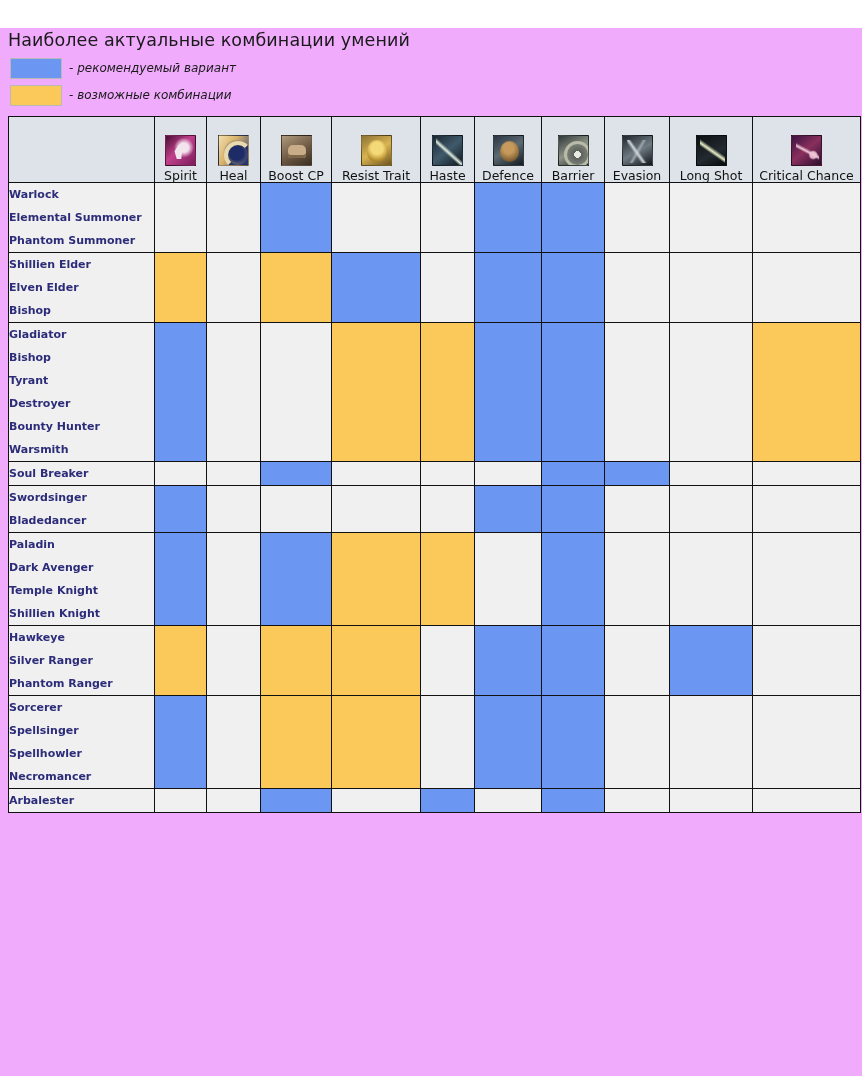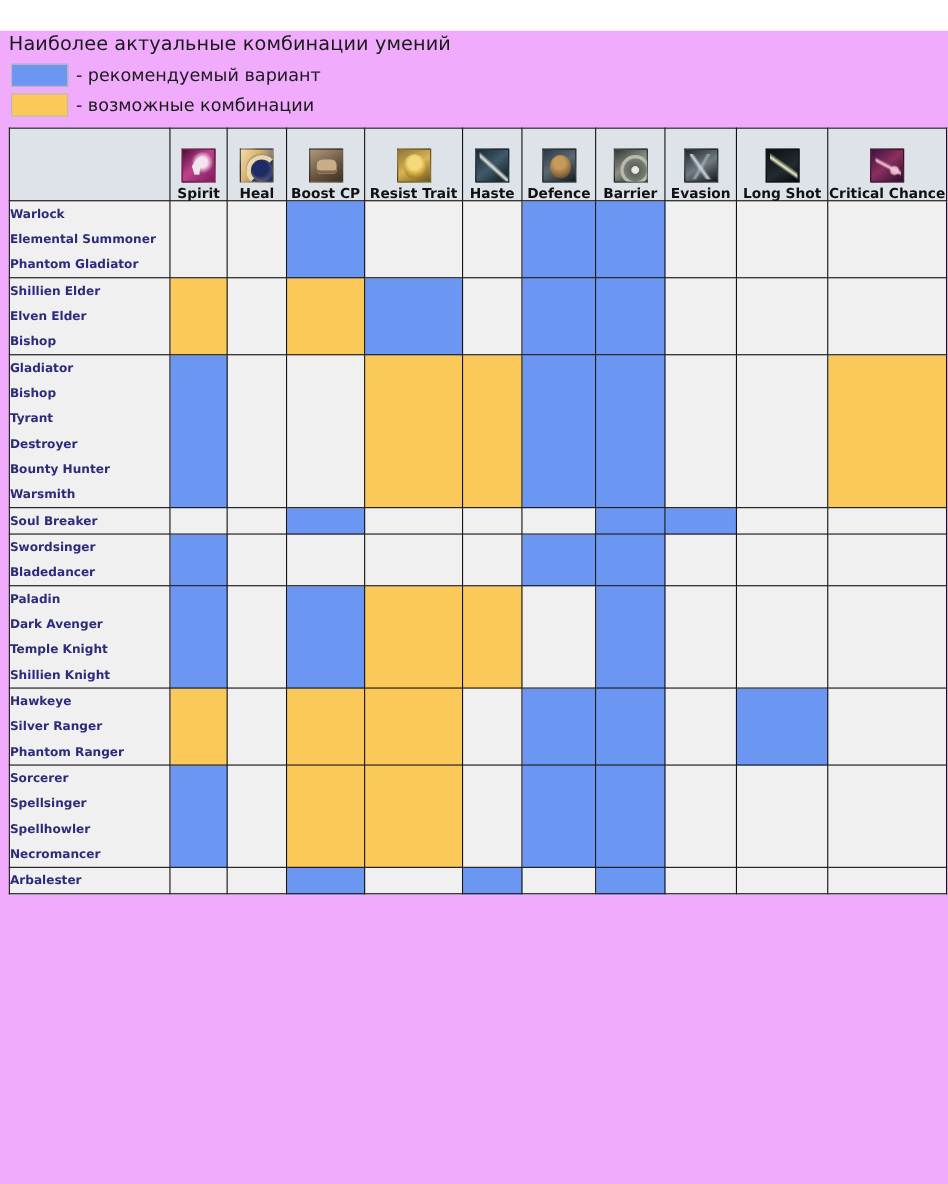--- a/index.html
+++ b/index.html
@@ -39,23 +39,24 @@
     height: 24px;
     margin-bottom: 3px;
   }
   .legend-swatch {
     width: 52px;
     height: 21px;
     border: 1px solid #b9b9b9;
   }
   .legend-label {
     margin-left: 7px;
-    font-size: 16px;
+    font-size: 12px;
     color: #1a1a1a;
     white-space: nowrap;
+    font-style: italic;
   }
   
   .grid-wrap {
     position: absolute;
     left: 8px;
     top: 88px;
     width: 852px;
   }
   table.grid {
     border-collapse: collapse;
@@ -86,21 +87,21 @@
   .icon {
     width: 31px;
     height: 31px;
     display: block;
     border: 1px solid rgba(0,0,0,.35);
     position: relative;
     overflow: hidden;
   }
   .colname {
     font-size: 12.5px;
-    font-weight: bold;
+    font-weight: normal;
     color: #111;
     white-space: nowrap;
     line-height: 1.05;
   }
   
   td.rowlabel {
     vertical-align: middle;
     padding: 7px 0 7px 13px;
     background: #f0f0f0;
   }
@@ -251,21 +252,21 @@
                 <span class="colname">Critical Chance</span>
               </div>
             </th>
           </tr>
       </thead>
       <tbody>
           <tr>
             <td class="rowlabel">
               <div class="cls">Warlock</div>
               <div class="cls">Elemental Summoner</div>
-              <div class="cls">Phantom Gladiator</div>
+              <div class="cls">Phantom Summoner</div>
             </td>
             <td class="mark-none"></td>
             <td class="mark-none"></td>
             <td class="mark-blue"></td>
             <td class="mark-none"></td>
             <td class="mark-none"></td>
             <td class="mark-blue"></td>
             <td class="mark-blue"></td>
             <td class="mark-none"></td>
             <td class="mark-none"></td>

